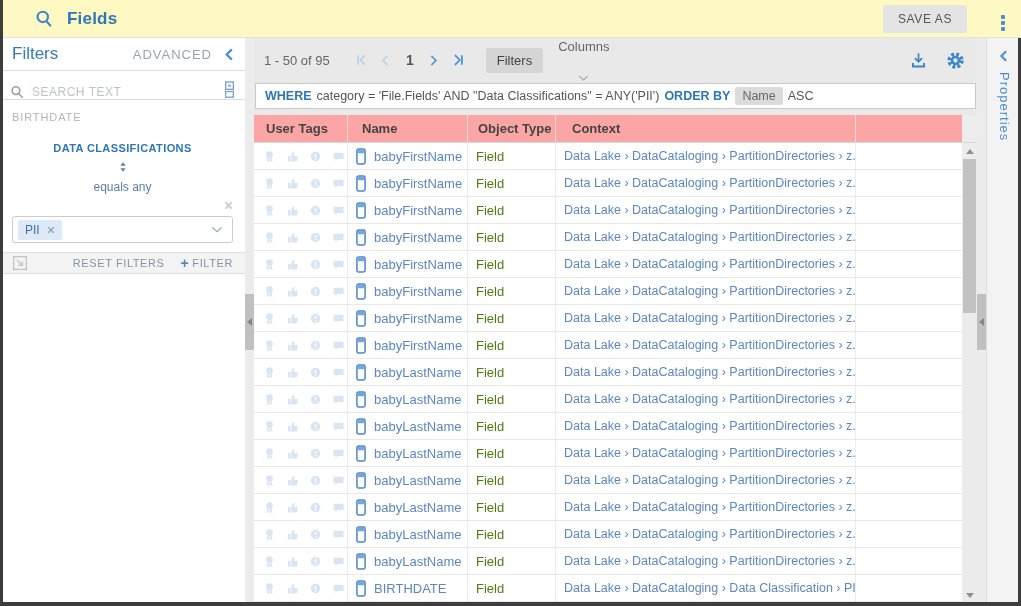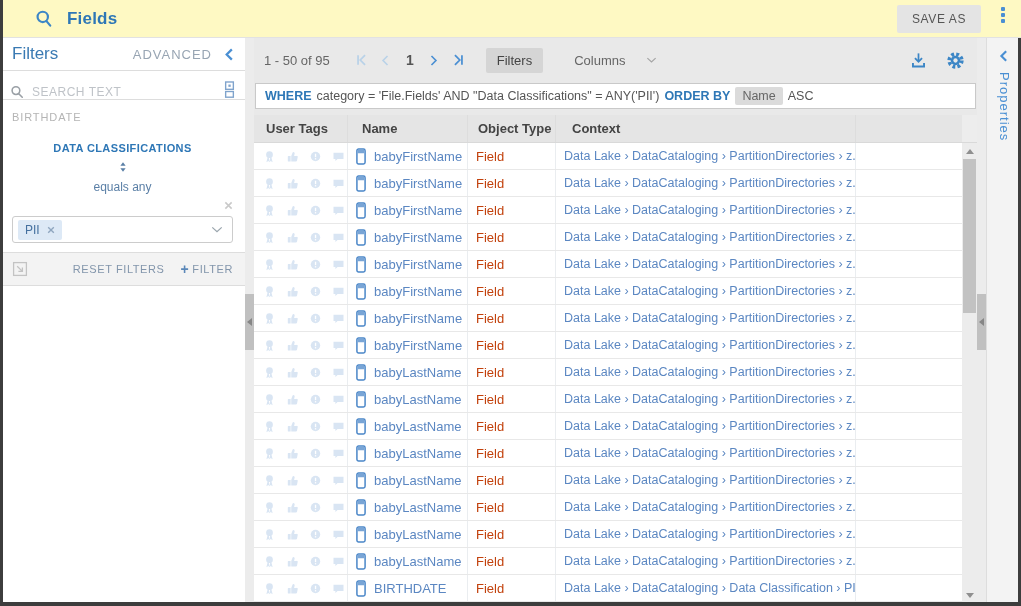--- a/index.html
+++ b/index.html
@@ -11,21 +11,21 @@
   
   .edge-left  { position:absolute; left:0; top:0; bottom:0; width:3px; background:#3d3d3d; z-index:60; }
   .edge-right { position:absolute; right:0; top:38px; bottom:0; width:3px; background:#3d3d3d; z-index:60; }
   .edge-bottom{ position:absolute; left:0; right:0; bottom:0; height:4px; background:#3d3d3d; z-index:60; }
 
   
   .app-header { height:38px; display:flex; align-items:center; padding:0 10px 0 34px;
                 background:#fef9c3; border-bottom:1px solid #e2e2e2; }
   .logo { width:20px; height:20px; margin-right:13px; display:inline-flex; }
   .app-title { font-size:17px; font-weight:bold; color:#2e77b6; letter-spacing:.2px; }
-  .header-right { margin-left:auto; display:flex; align-items:flex-start; gap:14px; }
+  .header-right { margin-left:auto; display:flex; align-items:flex-end; gap:28px; }
   .saveas { border:none; background:#e4e4e4; color:#555; font-family:inherit;
             font-size:12px; letter-spacing:.6px; padding:7px 15px; border-radius:2px; cursor:pointer; }
   .kebab { display:flex; flex-direction:column; gap:2px; padding:2px 6px; cursor:pointer; }
   .kebab i { width:4px; height:4px; background:#4a8fd3; border-radius:1px; display:block; }
 
   
   .main-row { display:flex; height:568px; }
 
   
   .sidebar { width:245px; background:#fff; display:flex; flex-direction:column; flex:none; }
@@ -47,21 +47,21 @@
             display:flex; align-items:center; padding:0 9px 0 5px; background:#fff; cursor:pointer; }
   .chip { background:#dde9f6; border-radius:2px; padding:3px 7px; font-size:12px; color:#44709f;
           display:inline-flex; align-items:center; gap:7px; }
   .chip .x { display:inline-flex; cursor:pointer; }
   .select .dd { margin-left:auto; display:inline-flex; }
   .dc-row { margin-top:19px; display:flex; align-items:center; gap:7px;flex-direction:column; }
   .dc-label { font-size:11px; font-weight:bold; color:#2e77b6; letter-spacing:.4px; }
   .dc-sort { display:inline-flex; }
   .dc-op { font-size:12px; color:#5a7fa6; }
   .dc-x { margin-left:auto; display:inline-flex; cursor:pointer; }
-  .sb-footer { margin-top:9px; height:34px; flex:none; background:#f3f3f3;
+  .sb-footer { margin-top:9px; height:22px; flex:none; background:#f3f3f3;
                border-top:1px solid #ddd; border-bottom:1px solid #ddd;
                display:flex; align-items:center; padding:0 12px; }
   .corner-ic { display:inline-flex; cursor:pointer; }
   .sb-footer .grow { flex:1; }
   .sb-reset { font-size:11px; color:#8295ab; letter-spacing:.6px; cursor:pointer; }
   .sb-addf { margin-left:16px; font-size:11px; color:#8295ab; letter-spacing:.6px;
              cursor:pointer; display:inline-flex; align-items:center; gap:3px; }
   .sb-addf .plus { color:#5a87b8; font-size:14px; font-weight:bold; line-height:1; }
 
   
@@ -76,50 +76,50 @@
 
   
   .content { flex:1; min-width:0; display:flex; flex-direction:column; background:#e9e9e9; }
   .toolbar { height:44px; flex:none; display:flex; align-items:center; padding:0 12px 0 10px; color:#666; }
   .tb-range { margin-right:20px; font-size:13px; color:#666; }
   .pg { display:inline-flex; align-items:center; justify-content:center; width:24px; height:20px; cursor:pointer; }
   .pg.disabled { cursor:default; }
   .pg-num { width:24px; text-align:center; font-size:14px; font-weight:bold; color:#555; }
   .btn-filters { margin-left:16px; background:#d5d5d5; border:none; border-radius:2px; font-family:inherit;
                  font-size:13px; color:#444; padding:5px 11px; cursor:pointer; }
-  .btn-columns { margin-left:31px; background:none; border:none; font-family:inherit; font-size:13px;
-                 color:#666; display:inline-flex; align-items:center; gap:21px; cursor:pointer; }
+  .btn-columns { margin-left:15px; background:none; border:none; font-family:inherit; font-size:13px;
+                 color:#666; display:inline-flex; align-items:center; gap:21px; cursor:pointer;flex-direction:column; }
   .tb-right { margin-left:auto; display:flex; align-items:center; gap:18px; }
   .tb-ic { display:inline-flex; cursor:pointer; }
 
   .querywrap { padding:1px 1px 6px 1px; flex:none; }
   .querybar { background:#fff; border:1px solid #c9c9c9; height:26px; display:flex; align-items:center;
               gap:5px; padding:0 9px; font-size:12.5px; color:#555; white-space:nowrap; overflow:hidden; }
   .q-keyword { color:#2e77b6; font-weight:bold; }
   .q-chip { background:#dbdbdb; border-radius:2px; padding:2px 7px; color:#666; cursor:pointer; }
 
   .table-zone { flex:1; min-height:0; display:flex; background:#fff; }
   .tbl { flex:1; min-width:0; display:flex; flex-direction:column; overflow:hidden; }
-  .thead { height:28px; flex:none; background:#e5e5e5; border-bottom:1px solid #d9d9d9;
+  .thead { height:28px; flex:none; background:#fca5a5; border-bottom:1px solid #d9d9d9;
            display:flex; align-items:center; font-weight:bold; font-size:13px; color:#444; }
   .hc { height:100%; display:flex; align-items:center; border-right:1px solid #ddd; }
   .c-tags { width:94px; flex:none; }  .hc.c-tags { padding-left:12px; }
   .c-name { width:120px; flex:none; } .hc.c-name { padding-left:14px; }
   .c-type { width:88px; flex:none; }  .hc.c-type { padding-left:10px; }
   .c-context { width:300px; flex:none; } .hc.c-context { padding-left:16px; }
   .c-blank { flex:1; min-width:0; border-right:none !important; }
   .tbody { flex:1; overflow:hidden; }
   .trow { height:27px; display:flex; border-bottom:1px solid #e8e8e8; background:#fff; cursor:pointer; }
   .cell { height:100%; display:flex; align-items:center; border-right:1px solid #eaedf0; overflow:hidden; }
   .cell.c-tags { padding-left:8px; gap:8px; }
   .tag-ic { display:inline-flex; }
   .cell.c-name { padding-left:8px; gap:8px; }
   .field-ic { display:inline-flex; flex:none; }
   .name-link { color:#5b87c2; font-size:13px; text-decoration:none; white-space:nowrap; }
-  .cell.c-type { padding-left:8px; color:#c2410c; font-size:13px; }
+  .cell.c-type { padding-left:8px; color:#4d7c0f; font-size:13px; }
   .cell.c-context { padding-left:8px; }
   .ctx-link { color:#5b87c2; font-size:12.5px; text-decoration:none; white-space:nowrap; overflow:hidden; }
 
   
   .vscroll { width:15px; flex:none; display:flex; flex-direction:column; }
   .vs-cap { height:28px; flex:none; background:#ededed; border-bottom:1px solid #d9d9d9; }
   .vs-track { flex:1; position:relative; background:#ececec; }
   .vs-up, .vs-down { position:absolute; left:50%; transform:translateX(-50%); width:0; height:0; cursor:pointer; }
   .vs-up   { top:6px; border-left:4px solid transparent; border-right:4px solid transparent; border-bottom:5px solid #8f8f8f; }
   .vs-down { bottom:8px; border-left:4px solid transparent; border-right:4px solid transparent; border-top:5px solid #8f8f8f; }

